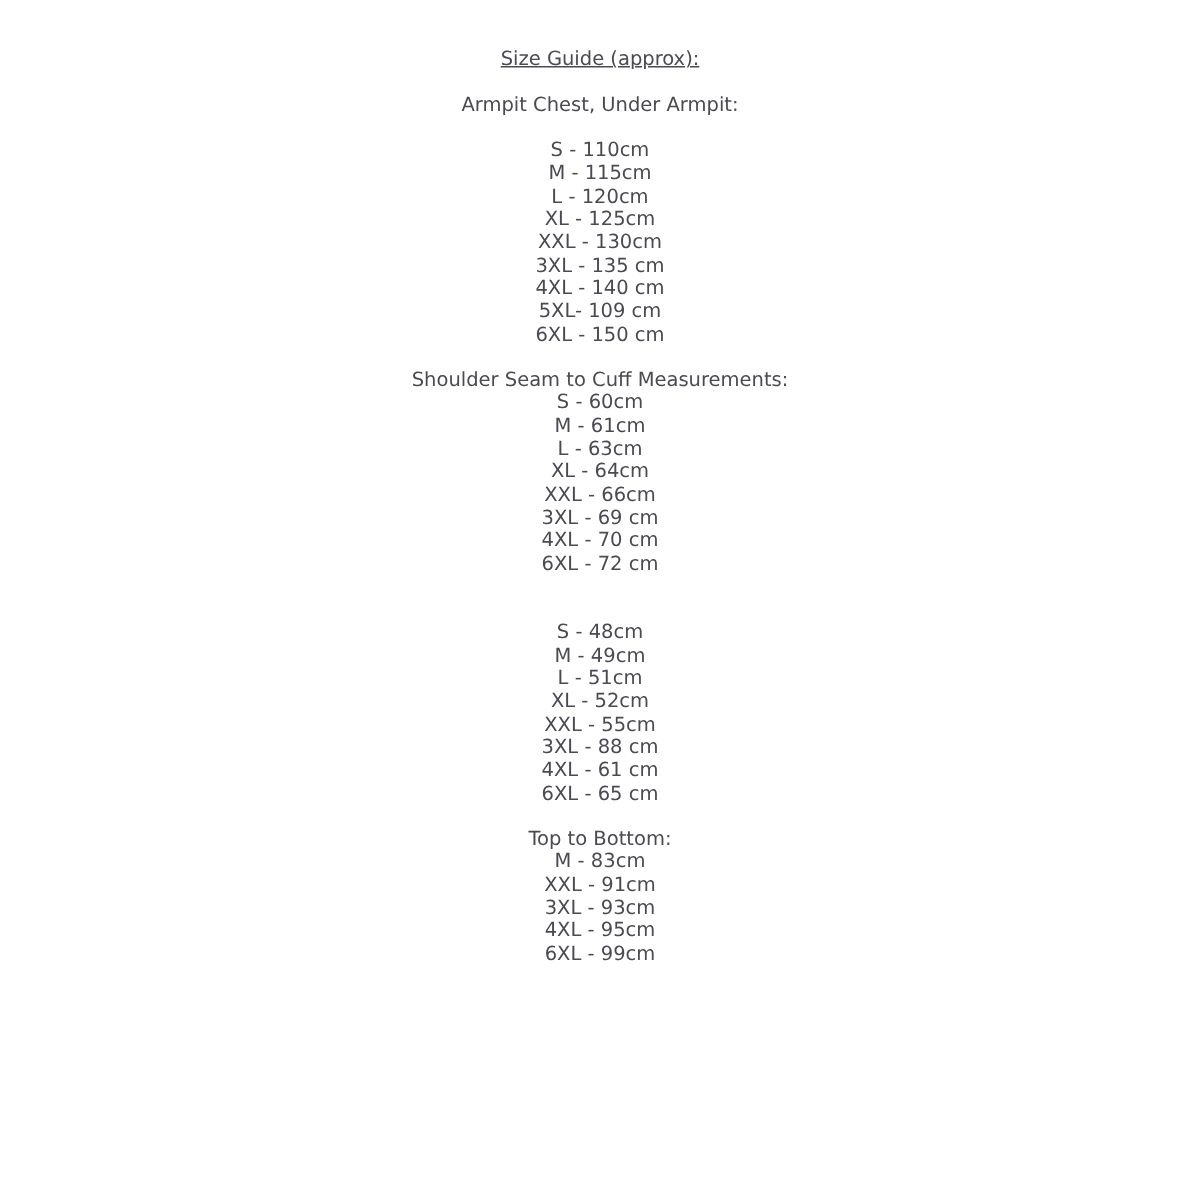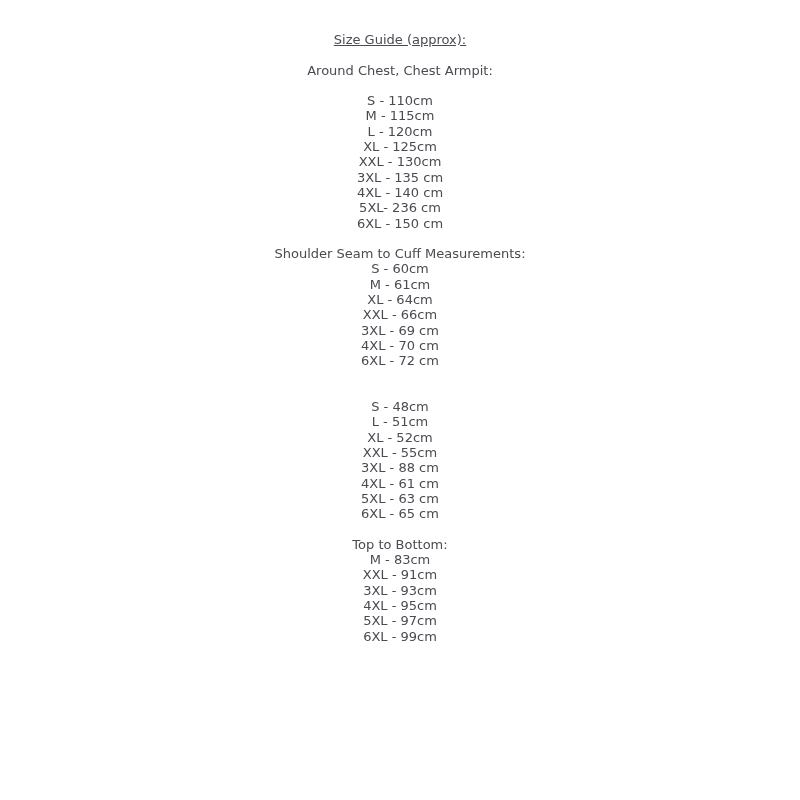--- a/index.html
+++ b/index.html
@@ -31,53 +31,54 @@
 </style>
 </head>
 <body>
 
 <div class="doc">
 
   <div class="title">Size Guide (approx):</div>
   <div class="gap"></div>
 
   <div>
-    <div class="heading">Around Chest, Chest Armpit:</div>
+    <div class="heading">Armpit Chest, Under Armpit:</div>
     <div class="gap"></div>
     <div>
 
         <div class="row">S - 110cm</div>
 
         <div class="row">M - 115cm</div>
 
         <div class="row">L - 120cm</div>
 
         <div class="row">XL - 125cm</div>
 
         <div class="row">XXL - 130cm</div>
 
         <div class="row">3XL - 135 cm</div>
 
         <div class="row">4XL - 140 cm</div>
 
-        <div class="row">5XL- 236 cm</div>
+        <div class="row">5XL- 109 cm</div>
 
         <div class="row">6XL - 150 cm</div>
       </div>
     <div class="gap"></div>
   </div>
 
   <div>
     <div class="heading">Shoulder Seam to Cuff Measurements:</div>
     <div>
 
         <div class="row">S - 60cm</div>
 
         <div class="row">M - 61cm</div>
 
+        <div class="row">L - 63cm</div>
 
         <div class="row">XL - 64cm</div>
 
         <div class="row">XXL - 66cm</div>
 
         <div class="row">3XL - 69 cm</div>
 
         <div class="row">4XL - 70 cm</div>
 
 
@@ -85,32 +86,32 @@
       </div>
     <div class="gap"></div>
   </div>
 
   <div>
     <div class="gap"></div>
     <div>
 
         <div class="row">S - 48cm</div>
 
+        <div class="row">M - 49cm</div>
 
         <div class="row">L - 51cm</div>
 
         <div class="row">XL - 52cm</div>
 
         <div class="row">XXL - 55cm</div>
 
         <div class="row">3XL - 88 cm</div>
 
         <div class="row">4XL - 61 cm</div>
 
-        <div class="row">5XL - 63 cm</div>
 
         <div class="row">6XL - 65 cm</div>
       </div>
     <div class="gap"></div>
   </div>
 
   <div>
     <div class="heading">Top to Bottom:</div>
     <div>
 
@@ -118,19 +119,18 @@
         <div class="row">M - 83cm</div>
 
 
 
         <div class="row">XXL - 91cm</div>
 
         <div class="row">3XL - 93cm</div>
 
         <div class="row">4XL - 95cm</div>
 
-        <div class="row">5XL - 97cm</div>
 
         <div class="row">6XL - 99cm</div>
       </div>
   </div>
 
 </div>
 
 </body></html>

